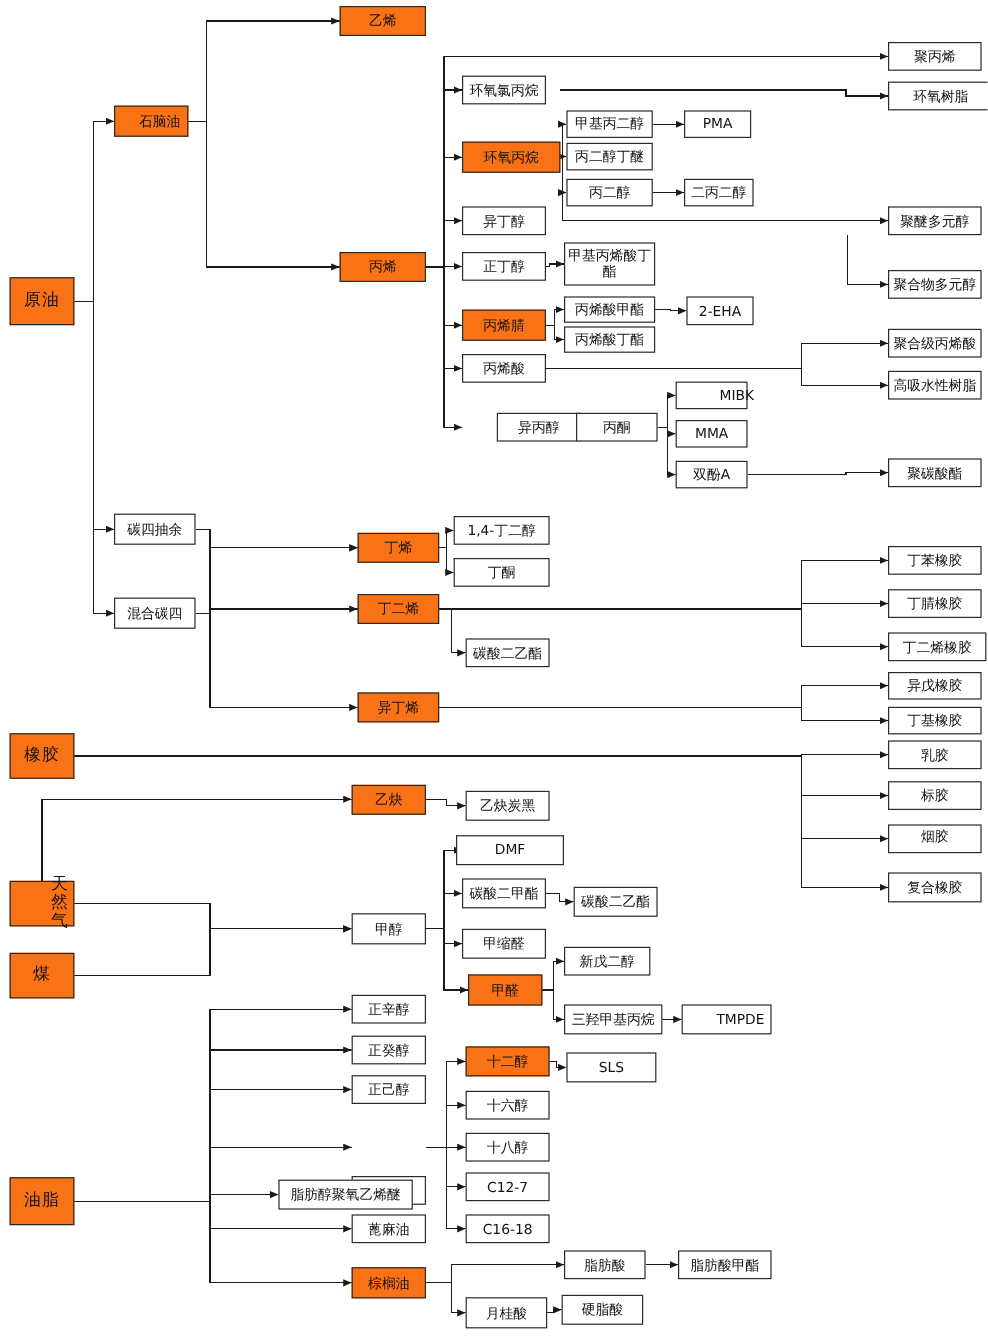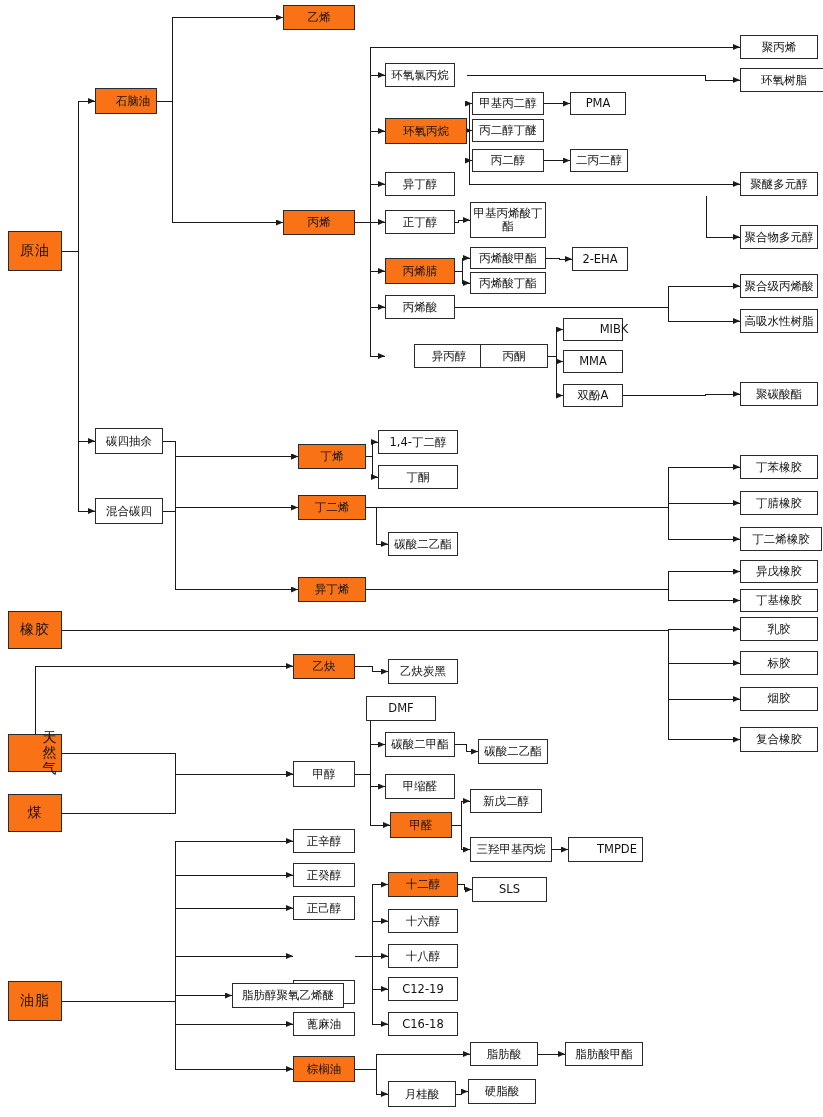--- a/index.html
+++ b/index.html
@@ -156,37 +156,37 @@
     <div class="node" style="left: 740px; top: 527px; width: 82px; height: 24px;">丁二烯橡胶</div>
     <div class="node" style="left: 740px; top: 560px; width: 78px; height: 23px;">异戊橡胶</div>
     <div class="node" style="left: 740px; top: 589px; width: 78px; height: 23px;">丁基橡胶</div>
     <div class="node" style="left: 740px; top: 617px; width: 78px; height: 24px;">乳胶</div>
     <div class="node" style="left: 740px; top: 651px; width: 78px; height: 24px;">标胶</div>
     <div class="node" style="left: 740px; top: 687px; width: 78px; height: 24px; font-family: Liberation Mono, monospace;">烟胶</div>
     <div class="node" style="left: 740px; top: 727px; width: 78px; height: 25px;">复合橡胶</div>
     <div class="node green" style="left: 293px; top: 654px; width: 62px; height: 25px;">乙炔</div>
     <div class="node" style="left: 388px; top: 659px; width: 70px; height: 25px;">乙炔炭黑</div>
     <div class="node" style="left: 293px; top: 761px; width: 62px; height: 26px;">甲醇</div>
-    <div class="node" style="left: 366px; top: 696px; width: 70px; height: 25px;">DMF</div>
+    <div class="node" style="left: 380px; top: 696px; width: 90px; height: 25px;">DMF</div>
     <div class="node" style="left: 385px; top: 732px; width: 70px; height: 25px;">碳酸二甲酯</div>
     <div class="node" style="left: 478px; top: 739px; width: 70px; height: 25px;">碳酸二乙酯</div>
     <div class="node" style="left: 385px; top: 774px; width: 70px; height: 25px;">甲缩醛</div>
     <div class="node green" style="left: 390px; top: 812px; width: 62px; height: 26px;">甲醛</div>
     <div class="node" style="left: 470px; top: 789px; width: 72px; height: 24px;">新戊二醇</div>
     <div class="node" style="left: 470px; top: 837px; width: 82px; height: 25px;">三羟甲基丙烷</div>
     <div class="node" style="left: 568px; top: 837px; width: 75px; height: 25px; padding-left: 25px;">TMPDE</div>
     <div class="node" style="left: 293px; top: 829px; width: 62px; height: 24px;">正辛醇</div>
     <div class="node" style="left: 293px; top: 863px; width: 62px; height: 24px;">正癸醇</div>
     <div class="node" style="left: 293px; top: 896px; width: 62px; height: 24px;">正己醇</div>
     <div class="node" style="left: 293px; top: 944px; width: 62px; height: 24px; margin-top: 36px;">脂肪醇</div>
     <div class="node green" style="left: 388px; top: 872px; width: 70px; height: 25px;">十二醇</div>
     <div class="node" style="left: 472px; top: 877px; width: 75px; height: 25px;">SLS</div>
     <div class="node" style="left: 388px; top: 909px; width: 70px; height: 24px;">十六醇</div>
     <div class="node" style="left: 388px; top: 944px; width: 70px; height: 24px;">十八醇</div>
-    <div class="node" style="left: 388px; top: 977px; width: 70px; height: 24px;">C12-19</div>
+    <div class="node" style="left: 388px; top: 977px; width: 70px; height: 24px;">C12-7</div>
     <div class="node" style="left: 388px; top: 1012px; width: 70px; height: 24px;">C16-18</div>
     <div class="node" style="left: 232px; top: 983px; width: 112px; height: 25px;">脂肪醇聚氧乙烯醚</div>
     <div class="node" style="left: 293px; top: 1012px; width: 62px; height: 24px;">蓖麻油</div>
     <div class="node green" style="left: 293px; top: 1056px; width: 62px; height: 26px;">棕榈油</div>
     <div class="node" style="left: 470px; top: 1042px; width: 68px; height: 24px;">脂肪酸</div>
     <div class="node" style="left: 565px; top: 1042px; width: 78px; height: 24px;">脂肪酸甲酯</div>
     <div class="node" style="left: 388px; top: 1081px; width: 68px; height: 26px;">月桂酸</div>
     <div class="node" style="left: 468px; top: 1079px; width: 68px; height: 25px;">硬脂酸</div>
   </div>
 

